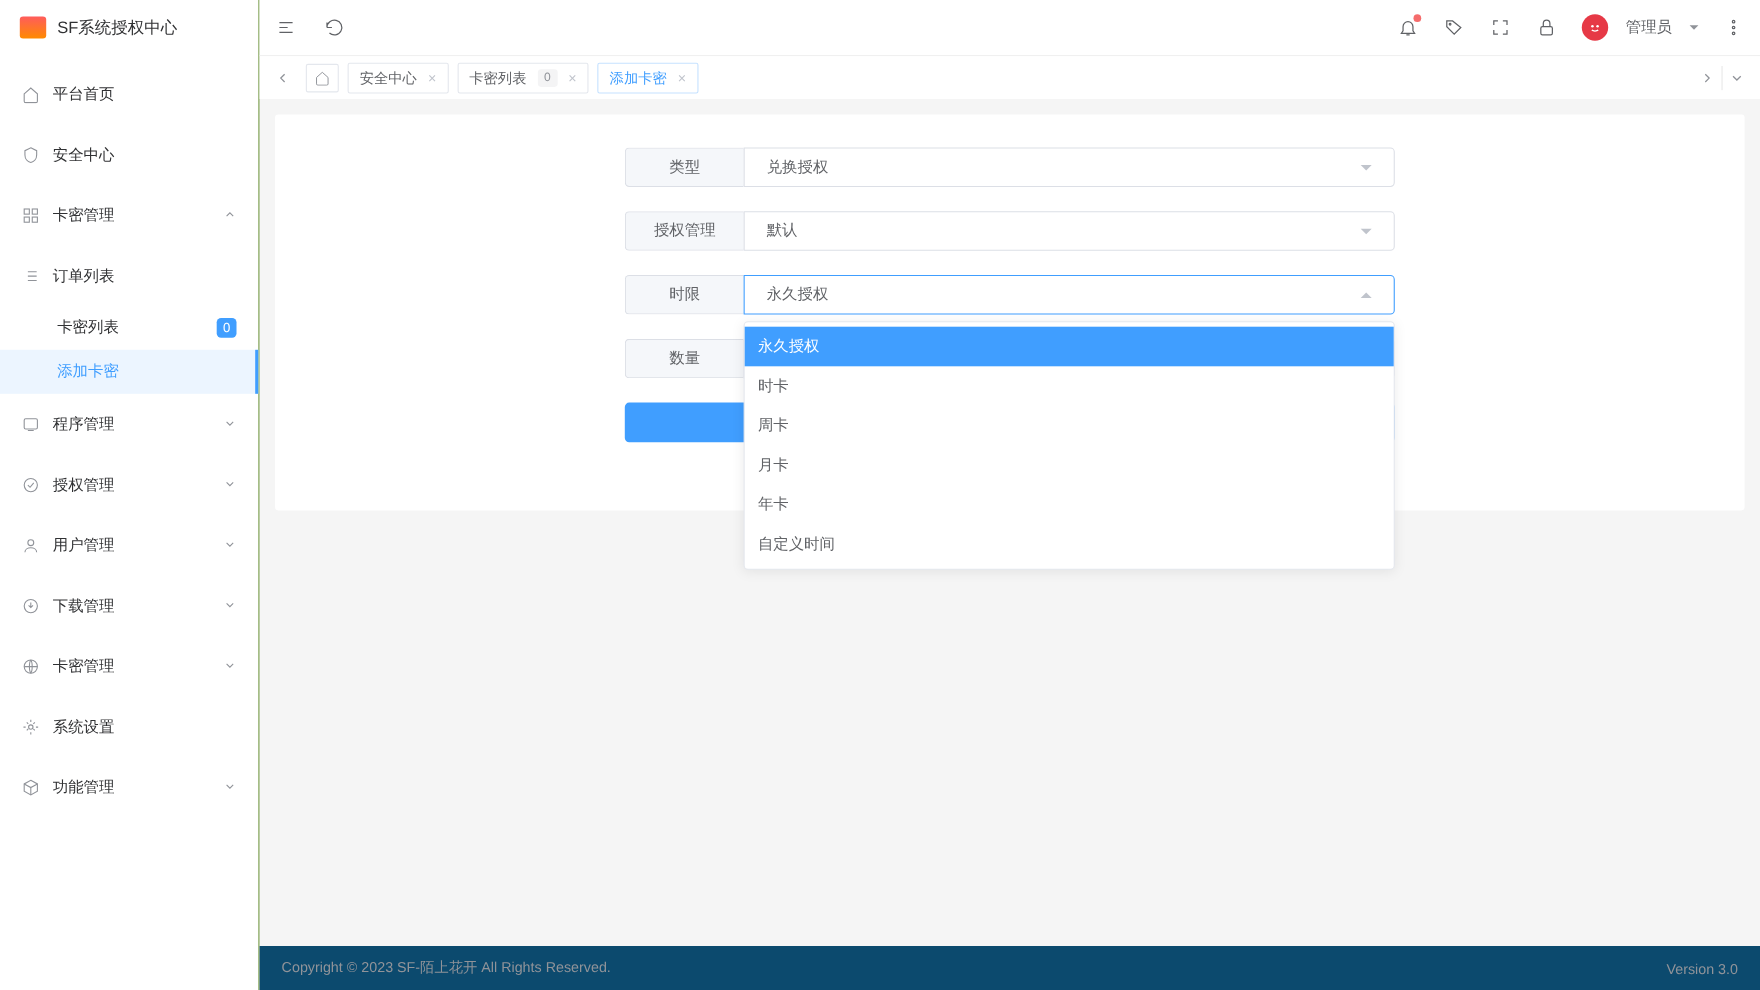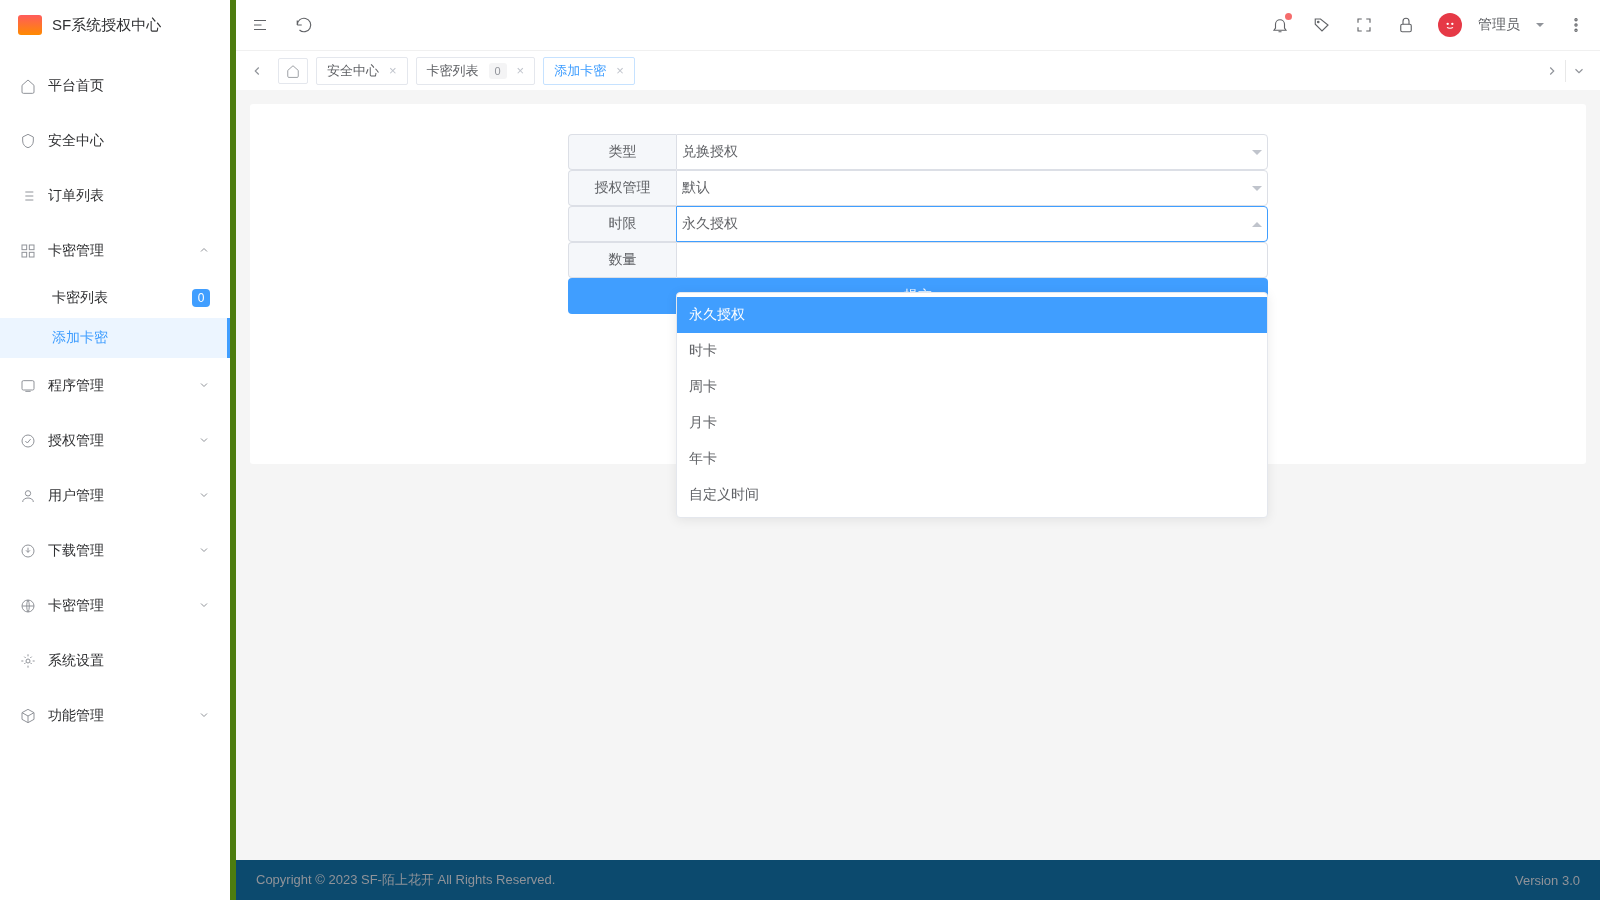--- a/index.html
+++ b/index.html
@@ -9,21 +9,21 @@
   color: #606266;
   background: #fff;
   height: 900px;
   width: 1600px;
   overflow: hidden;
 }
 .layout { display: flex; height: 100%; }
 .sidebar {
   width: 236px;
   background: #fff;
-  border-right: 6px solid #4d7c0f;
+  border-right: 1px solid #4d7c0f;
   display: flex;
   flex-direction: column;
 }
 .logo-row {
   height: 50px;
   display: flex;
   align-items: center;
   padding: 0 18px;
   gap: 10px;
 }
@@ -176,42 +176,42 @@
 }
 .tabs-right { margin-left: auto; display: flex; align-items: center; gap: 0; }
 .content-wrap { flex: 1; padding: 14px; overflow: auto; position: relative; }
 .card {
   background: #fff;
   border-radius: 3px;
   padding: 30px 0 48px;
   min-height: 360px;
 }
 .form { width: 700px; margin: 0 auto; }
-.form-row { display: flex; }
+.form-row { display: flex; margin-bottom: 22px; }
 .form-label {
   width: 108px;
   height: 36px;
   border: 1px solid #dcdfe6;
   border-right: none;
   border-radius: 4px 0 0 4px;
   display: flex;
   align-items: center;
   justify-content: center;
   background: #f5f7fa;
   color: #606266;
   font-size: 14px;
 }
 .form-select {
   flex: 1;
   height: 36px;
   border: 1px solid #dcdfe6;
   border-radius: 0 4px 4px 0;
   display: flex;
   align-items: center;
-  padding: 0 5px;
+  padding: 0 20px;
   background: #fff;
   cursor: pointer;
   color: #606266;
   position: relative;
 }
 .form-select.open { border-color: #409EFF; }
 .select-caret {
   margin-left: auto;
   width: 0; height: 0;
   border: 5px solid transparent;
@@ -296,38 +296,38 @@
         <span class="menu-icon">
             <svg viewBox="0 0 24 24">
               <path d="M12 2l8 4v6c0 5-3.5 9-8 10-4.5-1-8-5-8-10V6l8-4z"></path>
             </svg>
           </span>
         <span class="menu-label">安全中心</span>
       </div>
       <div class="menu-item">
         <span class="menu-icon">
             <svg viewBox="0 0 24 24">
-              <path d="M8 6h12M8 12h12M8 18h12M4 6h0M4 12h0M4 18h0"></path>
-            </svg>
-          </span>
-        <span class="menu-label">订单列表</span>
-      </div>
-      <div class="menu-item">
-        <span class="menu-icon">
-            <svg viewBox="0 0 24 24">
               <rect x="3" y="3" width="7" height="7"></rect>
               <rect x="14" y="3" width="7" height="7"></rect>
               <rect x="3" y="14" width="7" height="7"></rect>
               <rect x="14" y="14" width="7" height="7"></rect>
             </svg>
           </span>
         <span class="menu-label">卡密管理</span>
         <span class="menu-chevron"><svg width="12" height="12" viewBox="0 0 24 24" stroke="currentColor" fill="none" stroke-width="2">
               <path d="M6 15l6-6 6 6"></path>
             </svg></span>
+      </div>
+      <div class="menu-item">
+        <span class="menu-icon">
+            <svg viewBox="0 0 24 24">
+              <path d="M8 6h12M8 12h12M8 18h12M4 6h0M4 12h0M4 18h0"></path>
+            </svg>
+          </span>
+        <span class="menu-label">订单列表</span>
       </div>
       <div class="submenu">
         <div class="menu-item">
           <span class="menu-label">卡密列表</span>
           <span class="badge">0</span>
         </div>
         <div class="menu-item active">
           <span class="menu-label">添加卡密</span>
         </div>
       </div>

